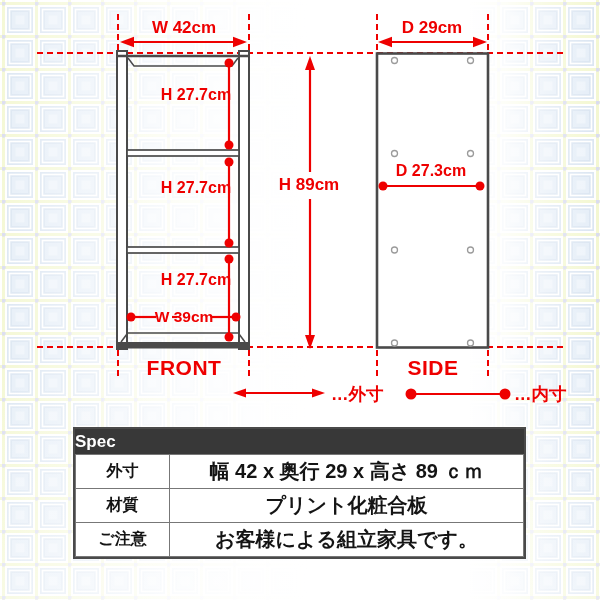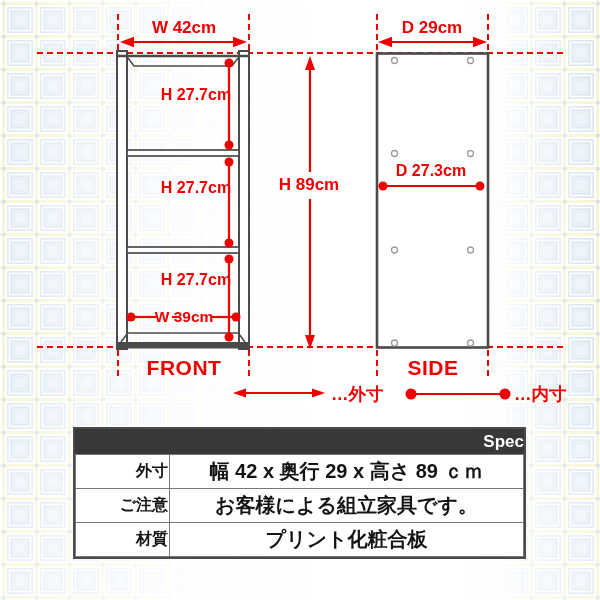--- a/index.html
+++ b/index.html
@@ -22,30 +22,30 @@
         rgba(255,255,255,0.85) 505px,
         rgba(255,255,255,0.40) 548px,
         rgba(255,255,255,0.05) 595px);
   }
   .diagram{position:absolute;left:0;top:0;}
   .spec{
     position:absolute;left:73px;top:427px;width:453px;
     border:2px solid #4a4a4a;background:#fff;box-sizing:border-box;
   }
   .spec-header{
-    background:#383838;color:#fff;text-align:right;
+    background:#383838;color:#fff;text-align:left;
     font-weight:bold;font-size:17px;height:25px;line-height:25px;
   }
   .spec table{width:100%;border-collapse:collapse;table-layout:fixed;}
   .spec td{
     border:1px solid #777;background:#fff;color:#141414;
     text-align:center;vertical-align:middle;height:31px;
     font-weight:bold;white-space:nowrap;overflow:hidden;
   }
-  .spec td.lbl{width:91px;font-size:16px;text-align:right;}
+  .spec td.lbl{width:91px;font-size:16px;}
   .spec td.val{font-size:20px;}
   svg text{user-select:none;}
 </style>
 </head>
 <body>
 
 <div class="stage">
 
   <svg class="bg-svg" width="600" height="600" aria-hidden="true">
     <defs>
@@ -184,24 +184,24 @@
 
   <div class="spec">
     <div class="spec-header">Spec</div>
     <table>
       <tbody>
         <tr>
           <td class="lbl">外寸</td>
           <td class="val">幅 42 x 奥行 29 x 高さ 89 ｃｍ</td>
         </tr>
         <tr>
+          <td class="lbl">材質</td>
+          <td class="val">プリント化粧合板</td>
+        </tr>
+        <tr>
           <td class="lbl">ご注意</td>
           <td class="val">お客様による組立家具です。</td>
-        </tr>
-        <tr>
-          <td class="lbl">材質</td>
-          <td class="val">プリント化粧合板</td>
         </tr>
       </tbody>
     </table>
   </div>
 
 </div>
 
 </body></html>

